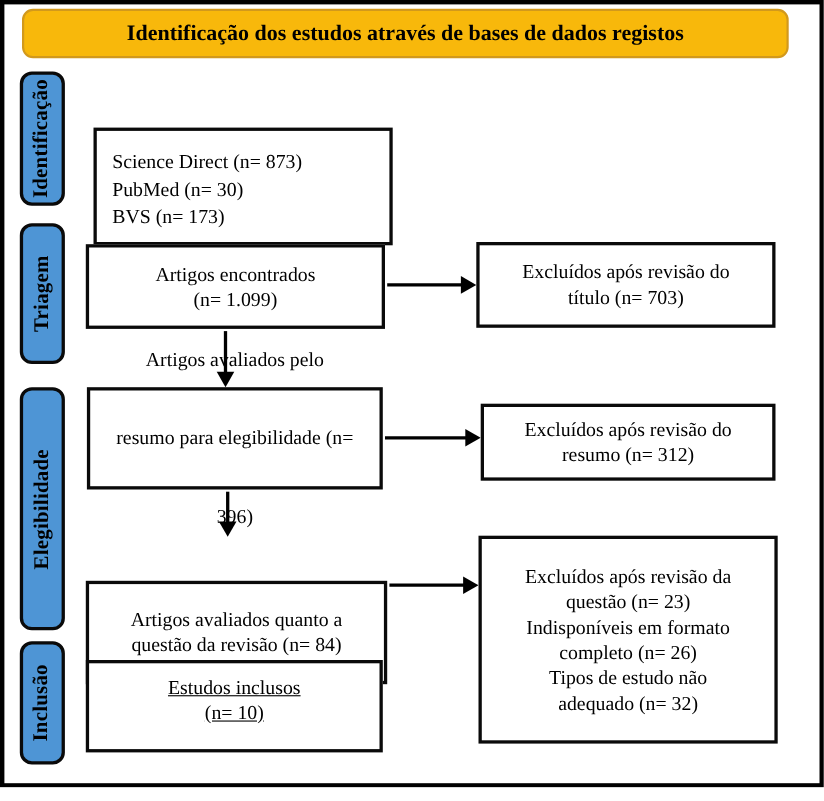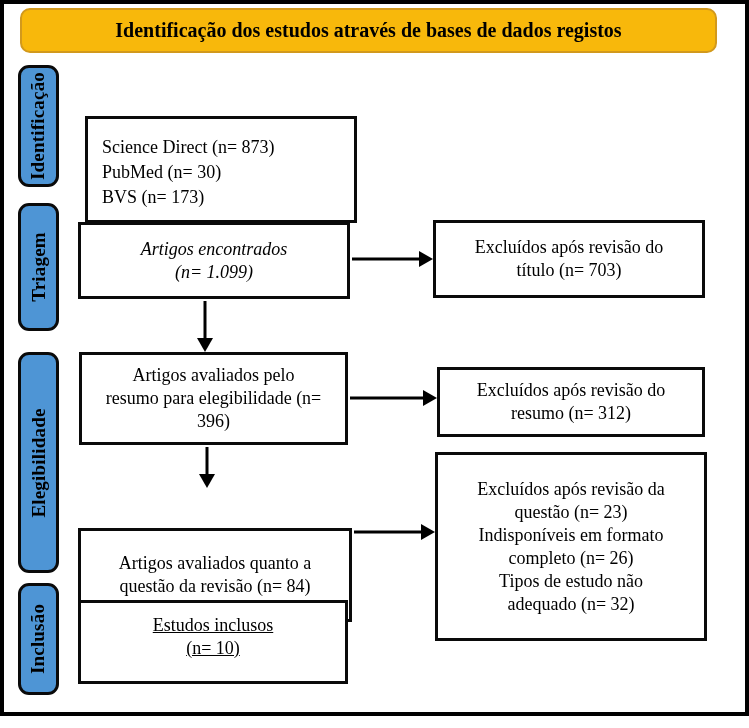--- a/index.html
+++ b/index.html
@@ -34,27 +34,27 @@
     position:absolute; background:#fff; border:3px solid #0a0a0a; box-sizing:border-box;
     font-size:18px; line-height:23px; z-index:5;
     display:flex; flex-direction:column; justify-content:center; align-items:center;
     text-align:center;
   }
   .box-a {
     left:85px; top:68px; width:272px; height:107px;
     justify-content:flex-start; align-items:flex-start; text-align:left;
     padding:16px 8px 0 14px; line-height:25px;margin-top:48px;
   }
-  .box-b { left:78px;  top:222px; width:272px; height:77px;font-style:italic; }
-  .box-c { left:79px;  top:352px; width:269px; height:93px; }
+  .box-b { left:78px;  top:222px; width:272px; height:77px; }
+  .box-c { left:79px;  top:352px; width:269px; height:93px;gap:48px; }
   .box-d { left:78px;  top:488px; width:274px; height:94px;margin-top:40px; }
   .box-e { left:78px;  top:600px; width:270px; height:84px; padding-bottom:10px;text-decoration:underline; }
   .rbox-1 { left:433px; top:220px; width:272px; height:78px; }
   .rbox-2 { left:437px; top:367px; width:268px; height:70px; }
-  .rbox-3 { left:435px; top:452px; width:272px; height:189px; }
+  .rbox-3 { left:435px; top:487px; width:272px; height:189px; }
   .arrows { position:absolute; left:0; top:0; z-index:4; }
 </style>
 </head>
 <body>
 
 <div class="canvas">
 
   <div class="banner">Identificação dos estudos através de bases de dados registos</div>
 
   <div class="stage s-identificacao">

